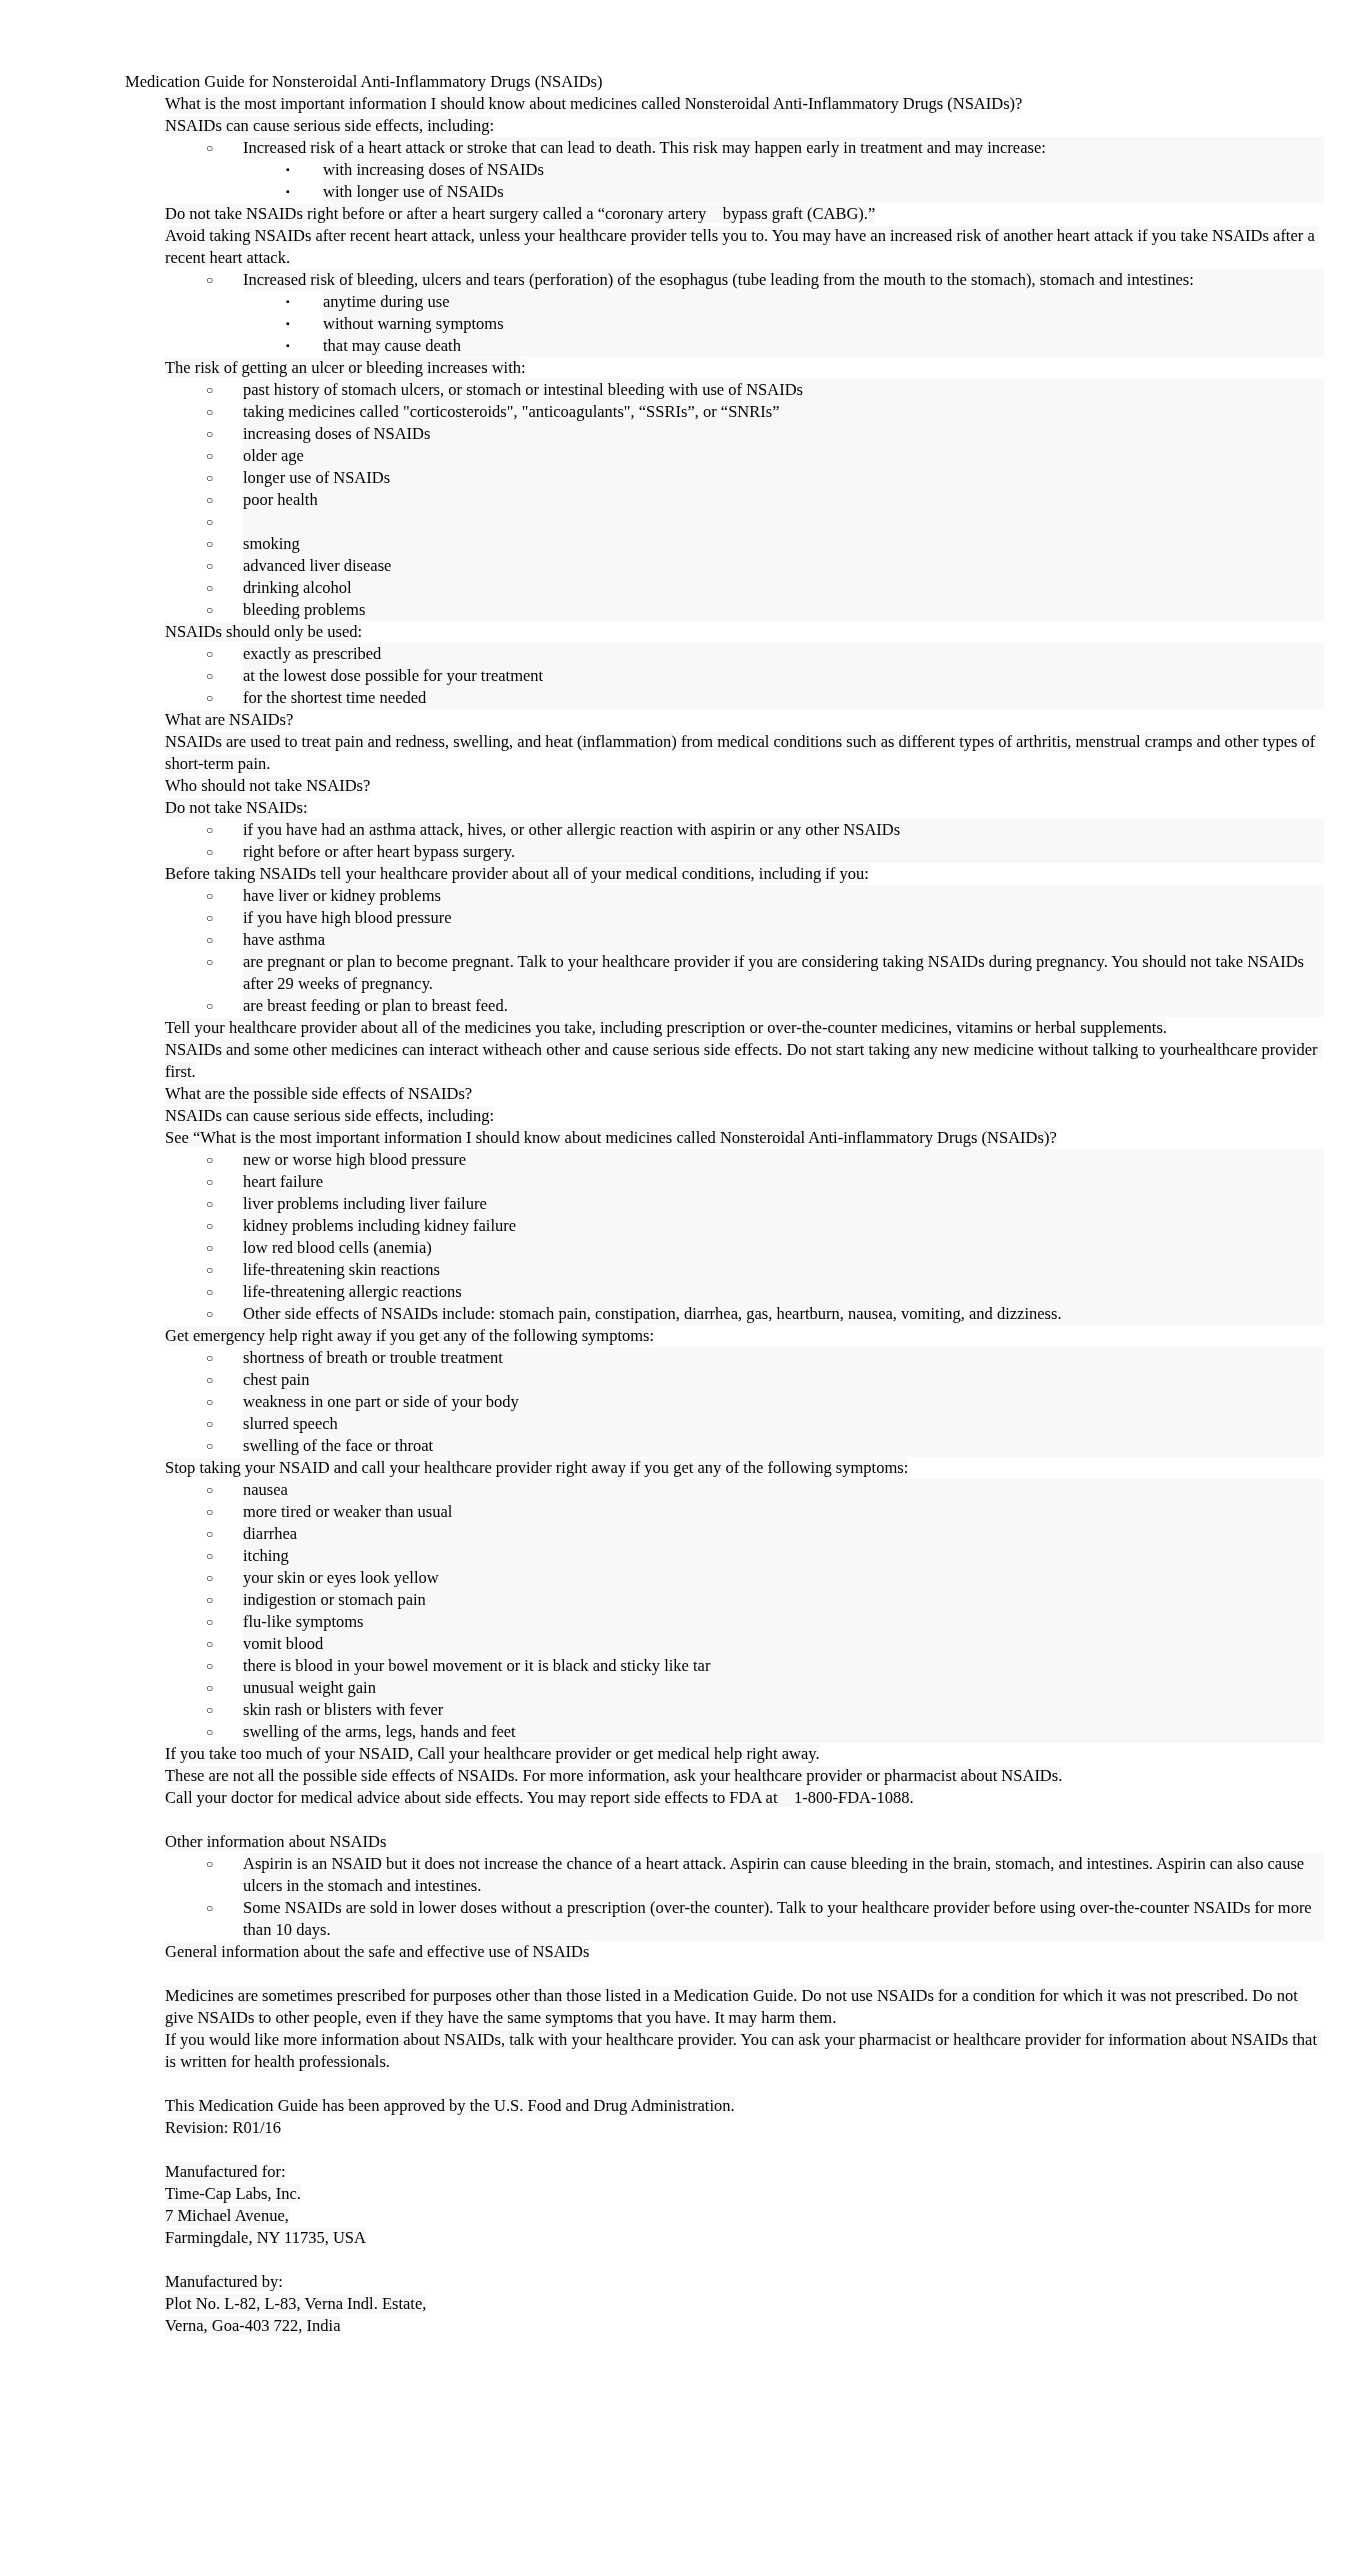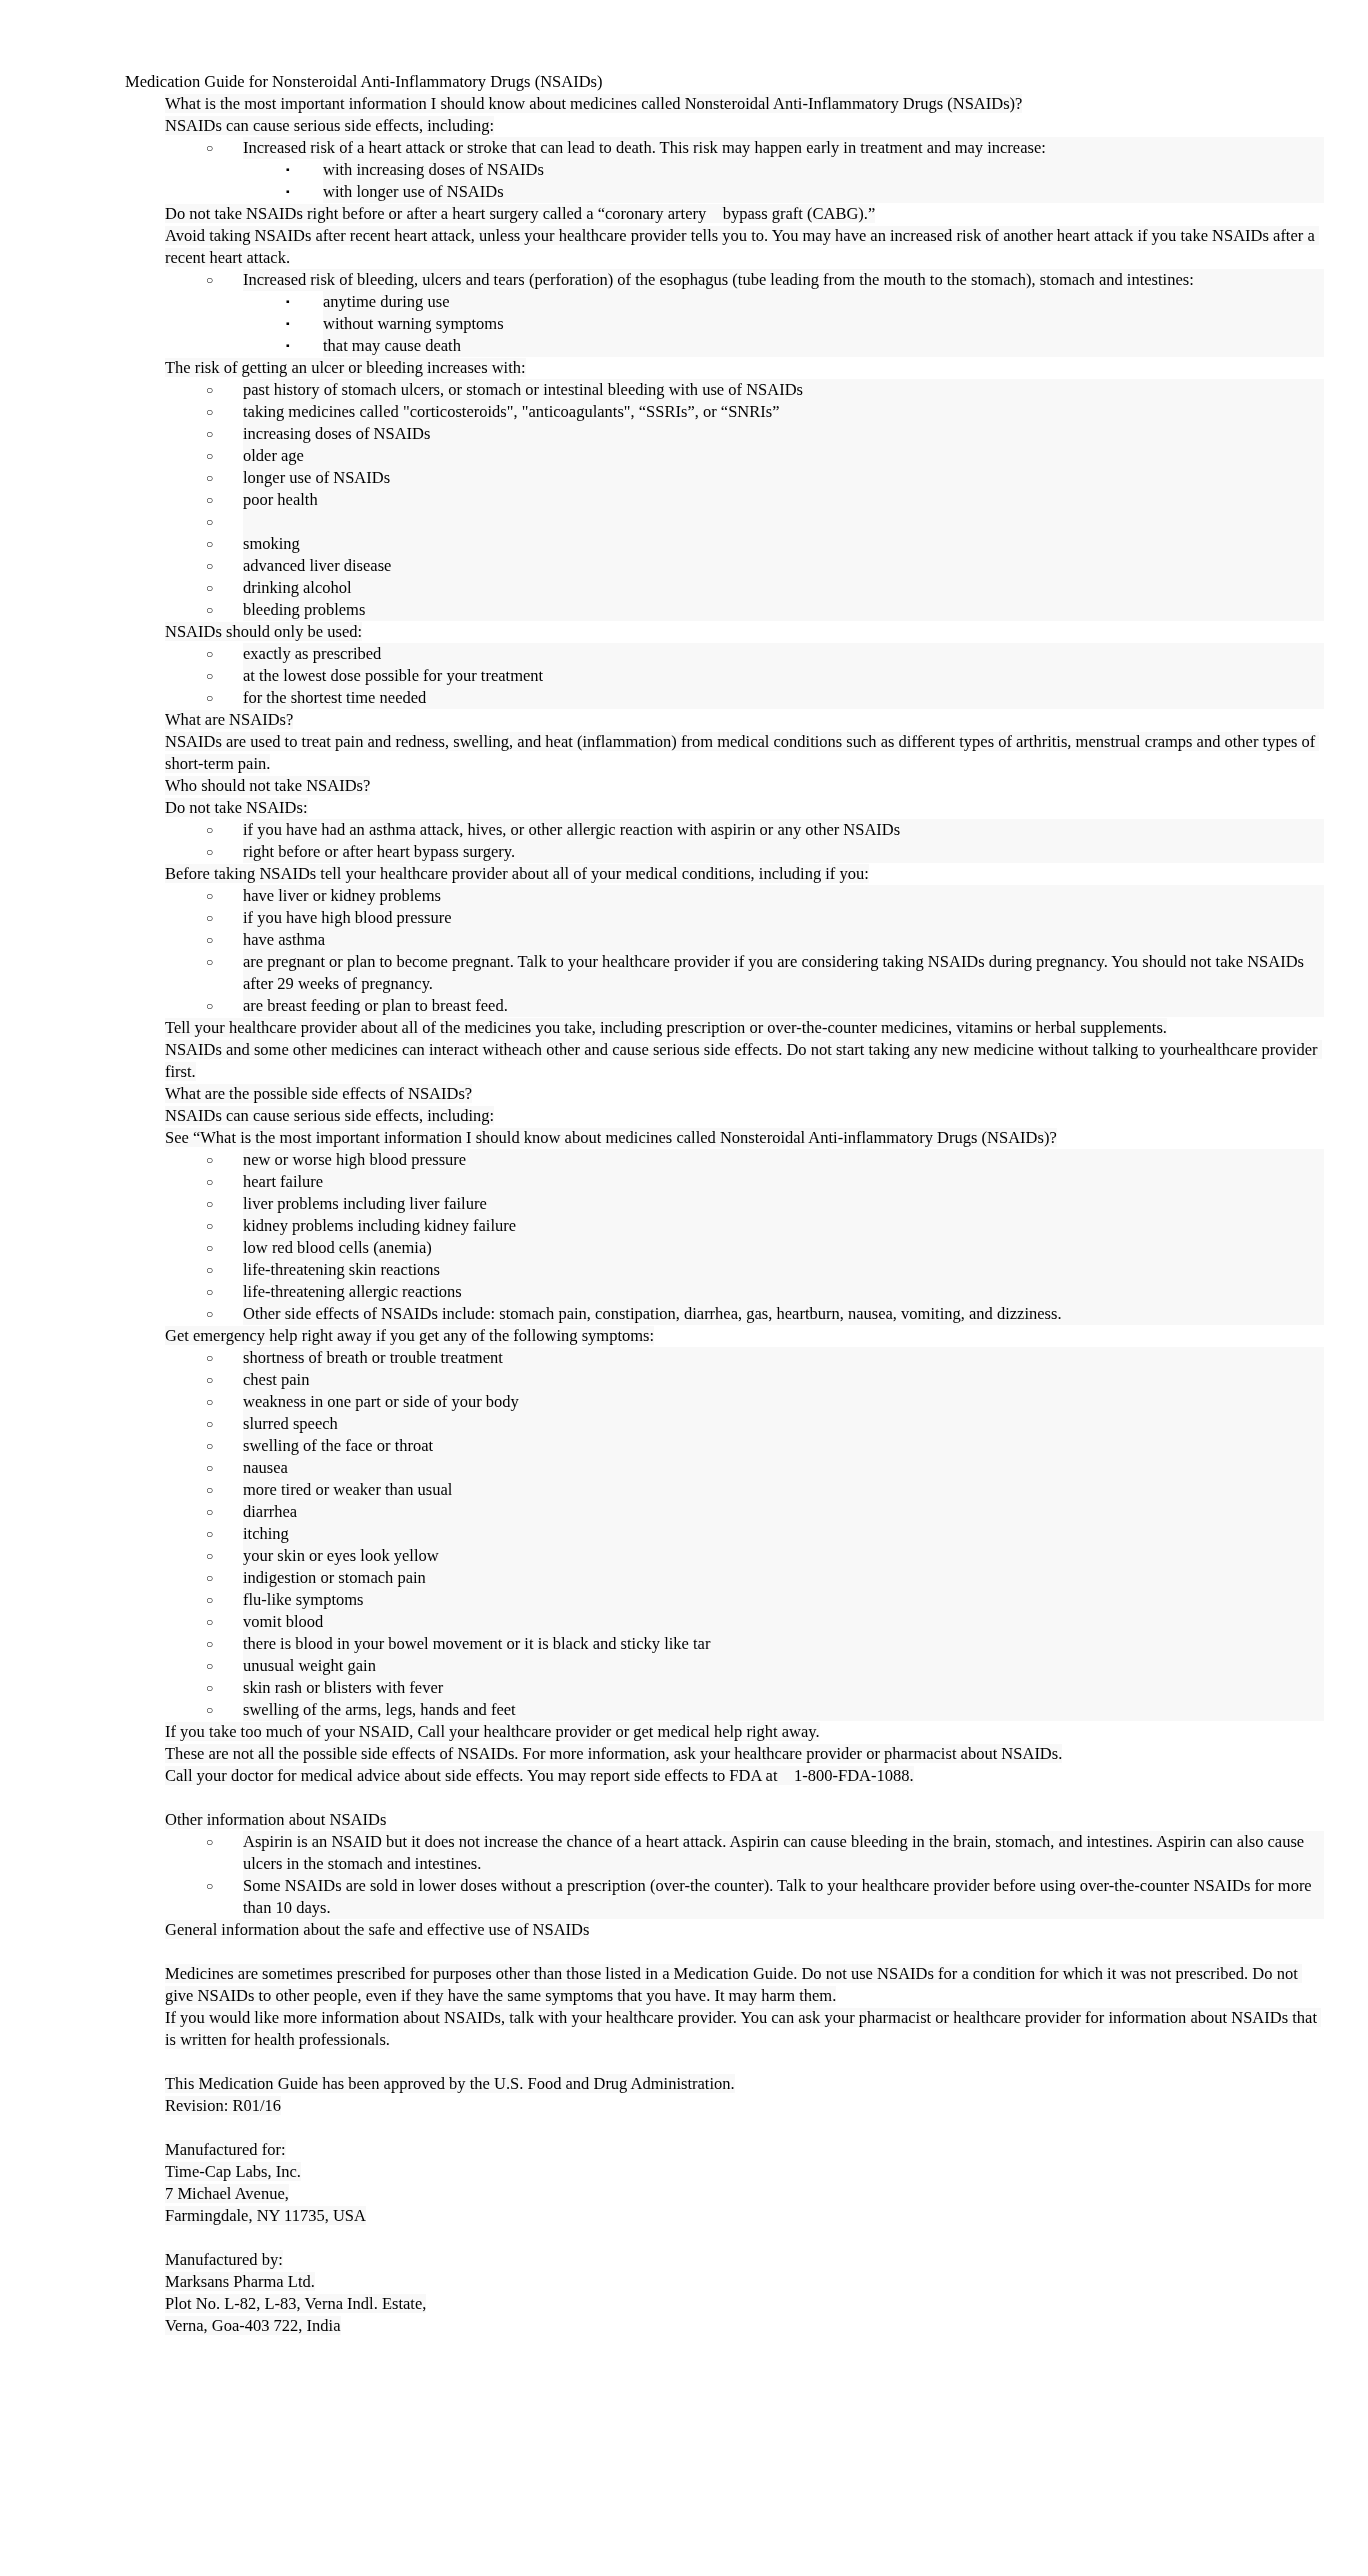--- a/index.html
+++ b/index.html
@@ -224,20 +224,21 @@
         <span class="txt">weakness in one part or side of your body</span>
       </div>
       <div class="b1">
         <span class="marker">○</span>
         <span class="txt">slurred speech</span>
       </div>
       <div class="b1">
         <span class="marker">○</span>
         <span class="txt">swelling of the face or throat</span>
       </div>
+      <div class="para"><span class="txt">Stop taking your NSAID and call your healthcare provider right away if you get any of the following symptoms:</span></div>
       <div class="b1">
         <span class="marker">○</span>
         <span class="txt">nausea</span>
       </div>
       <div class="b1">
         <span class="marker">○</span>
         <span class="txt">more tired or weaker than usual</span>
       </div>
       <div class="b1">
         <span class="marker">○</span>
@@ -299,18 +300,17 @@
       <div class="spacer"></div>
       <div class="para"><span class="txt">This Medication Guide has been approved by the U.S. Food and Drug Administration.</span></div>
       <div class="para"><span class="txt">Revision: R01/16</span></div>
       <div class="spacer"></div>
       <div class="para"><span class="txt">Manufactured for:</span></div>
       <div class="para"><span class="txt">Time-Cap Labs, Inc.</span></div>
       <div class="para"><span class="txt">7 Michael Avenue,</span></div>
       <div class="para"><span class="txt">Farmingdale, NY 11735, USA</span></div>
       <div class="spacer"></div>
       <div class="para"><span class="txt">Manufactured by:</span></div>
-      <div class="para"><span class="txt">Marksans Pharma Ltd.</span></div>
       <div class="para"><span class="txt">Plot No. L-82, L-83, Verna Indl. Estate,</span></div>
       <div class="para"><span class="txt">Verna, Goa-403 722, India</span></div>
     </div>
 </div>
 
 
 </body></html>

